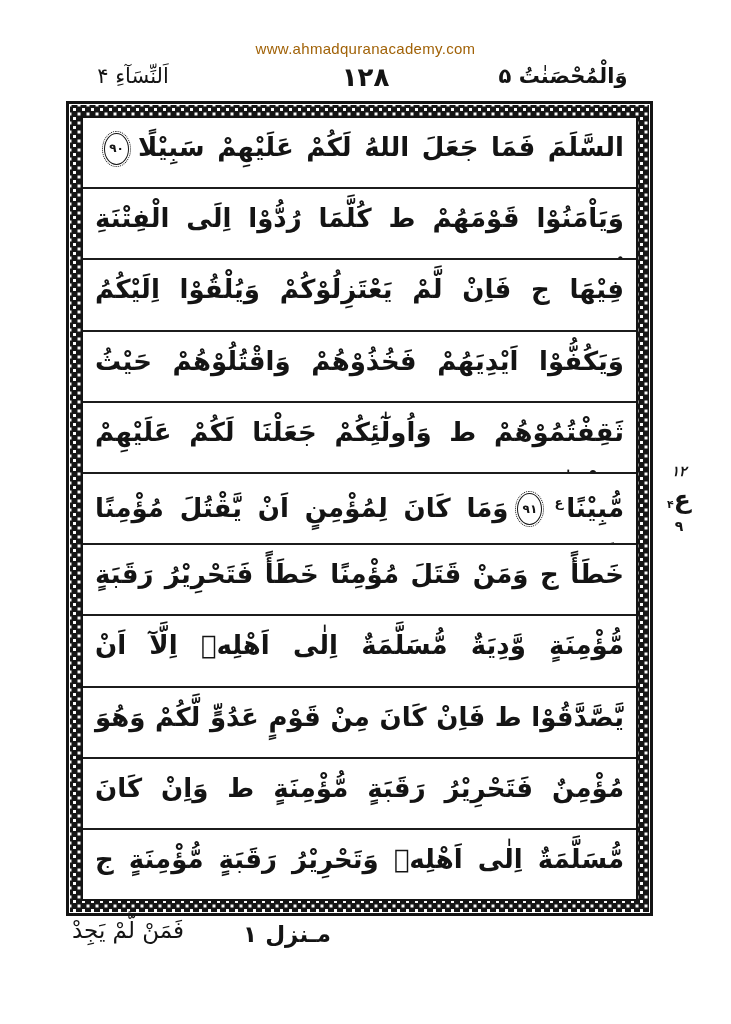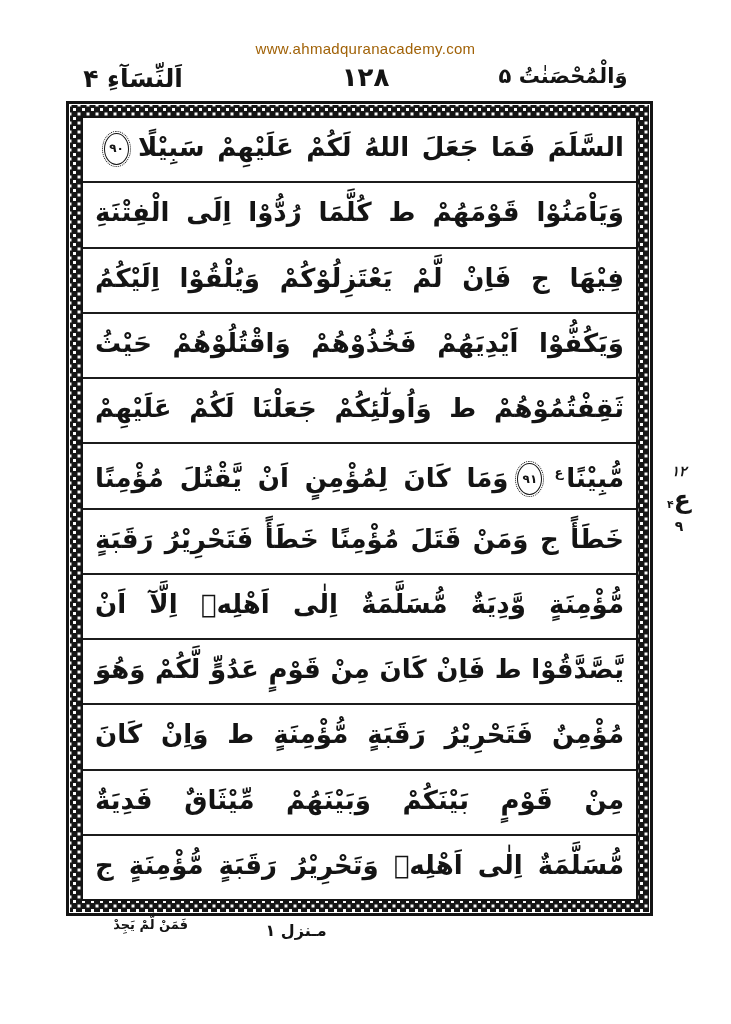--- a/index.html
+++ b/index.html
@@ -10,21 +10,21 @@
   
   .site-url {
     position:absolute; top:40px; left:0; width:100%;
     text-align:center; font:15px "Liberation Sans", sans-serif; color:#a16207;
     letter-spacing:0.3px;
   }
   
   .header-row { position:absolute; top:60px; left:0; width:100%; height:38px; }
   .surah-title {
     position:absolute; left:68px; top:4px; width:130px; text-align:center;
-    direction:rtl; font-weight:bold; font-size:25px;
+    direction:rtl; font-weight:normal; font-size:21px;
   }
   .page-number {
     position:absolute; left:0; width:100%; top:2px; text-align:center;
     direction:rtl; font-weight:bold; font-size:26px;
   }
   .juz-title {
     position:absolute; right:88px; top:4px; width:160px; text-align:center;
     direction:rtl; font-weight:bold; font-size:21px;
   }
   
@@ -64,26 +64,26 @@
   .ruku-marker {
     position:absolute; left:660px; top:464px; width:38px;
     text-align:center; direction:rtl; font-weight:bold;
   }
   .ruku-marker .num-top { font-size:14px; line-height:15px;font-style:italic; }
   .ruku-marker .ain-row { font-size:25px; line-height:26px;margin-top:8px; }
   .ruku-marker .num-inner { font-size:11px; }
   .ruku-marker .num-bottom { font-size:14px; line-height:16px; }
   
   .manzil {
-    position:absolute; left:226px; top:921px; width:140px; text-align:center;
-    direction:rtl; font-weight:bold; font-size:16px;
+    position:absolute; left:217px; top:921px; width:140px; text-align:center;
+    direction:rtl; font-weight:bold; font-size:23px;
   }
   .catchword {
-    position:absolute; left:68px; top:917px; width:120px; 
-    direction:rtl; font-weight:bold; font-size:13px;
+    position:absolute; left:68px; top:917px; width:120px; text-align:center;
+    direction:rtl; font-weight:normal; font-size:23px;
   }
 </style>
 </head>
 <body>
 
 <div class="page">
 
   <div class="site-url">www.ahmadquranacademy.com</div>
 
   <div class="header-row">
@@ -113,21 +113,20 @@
             </span><span class="seg-after">وَمَا كَانَ لِمُؤْمِنٍ اَنْ يَّقْتُلَ مُؤْمِنًا اِلَّآ</span></div>
 
   <div class="qline"><span class="seg-before">خَطَأً ج وَمَنْ قَتَلَ مُؤْمِنًا خَطَأً فَتَحْرِيْرُ رَقَبَةٍ</span></div>
 
   <div class="qline"><span class="seg-before">مُّؤْمِنَةٍ وَّدِيَةٌ مُّسَلَّمَةٌ اِلٰى اَهْلِهٖ اِلَّآ اَنْ</span></div>
 
   <div class="qline"><span class="seg-before">يَّصَّدَّقُوْا ط فَاِنْ كَانَ مِنْ قَوْمٍ عَدُوٍّ لَّكُمْ وَهُوَ</span></div>
 
   <div class="qline"><span class="seg-before">مُؤْمِنٌ فَتَحْرِيْرُ رَقَبَةٍ مُّؤْمِنَةٍ ط وَاِنْ كَانَ</span></div>
 
-  <div class="qline"><span class="seg-before">مِنْ قَوْمٍ بَيْنَكُمْ وَبَيْنَهُمْ مِّيْثَاقٌ فَدِيَةٌ</span></div>
 
   <div class="qline"><span class="seg-before">مُّسَلَّمَةٌ اِلٰى اَهْلِهٖ وَتَحْرِيْرُ رَقَبَةٍ مُّؤْمِنَةٍ ج</span></div>
 </div>
     </div>
   </div>
 
   <div class="ruku-marker">
     <div class="num-top">۱۲</div>
     <div class="ain-row"><span>ع</span><span class="num-inner">۴</span></div>
     <div class="num-bottom">۹</div>

